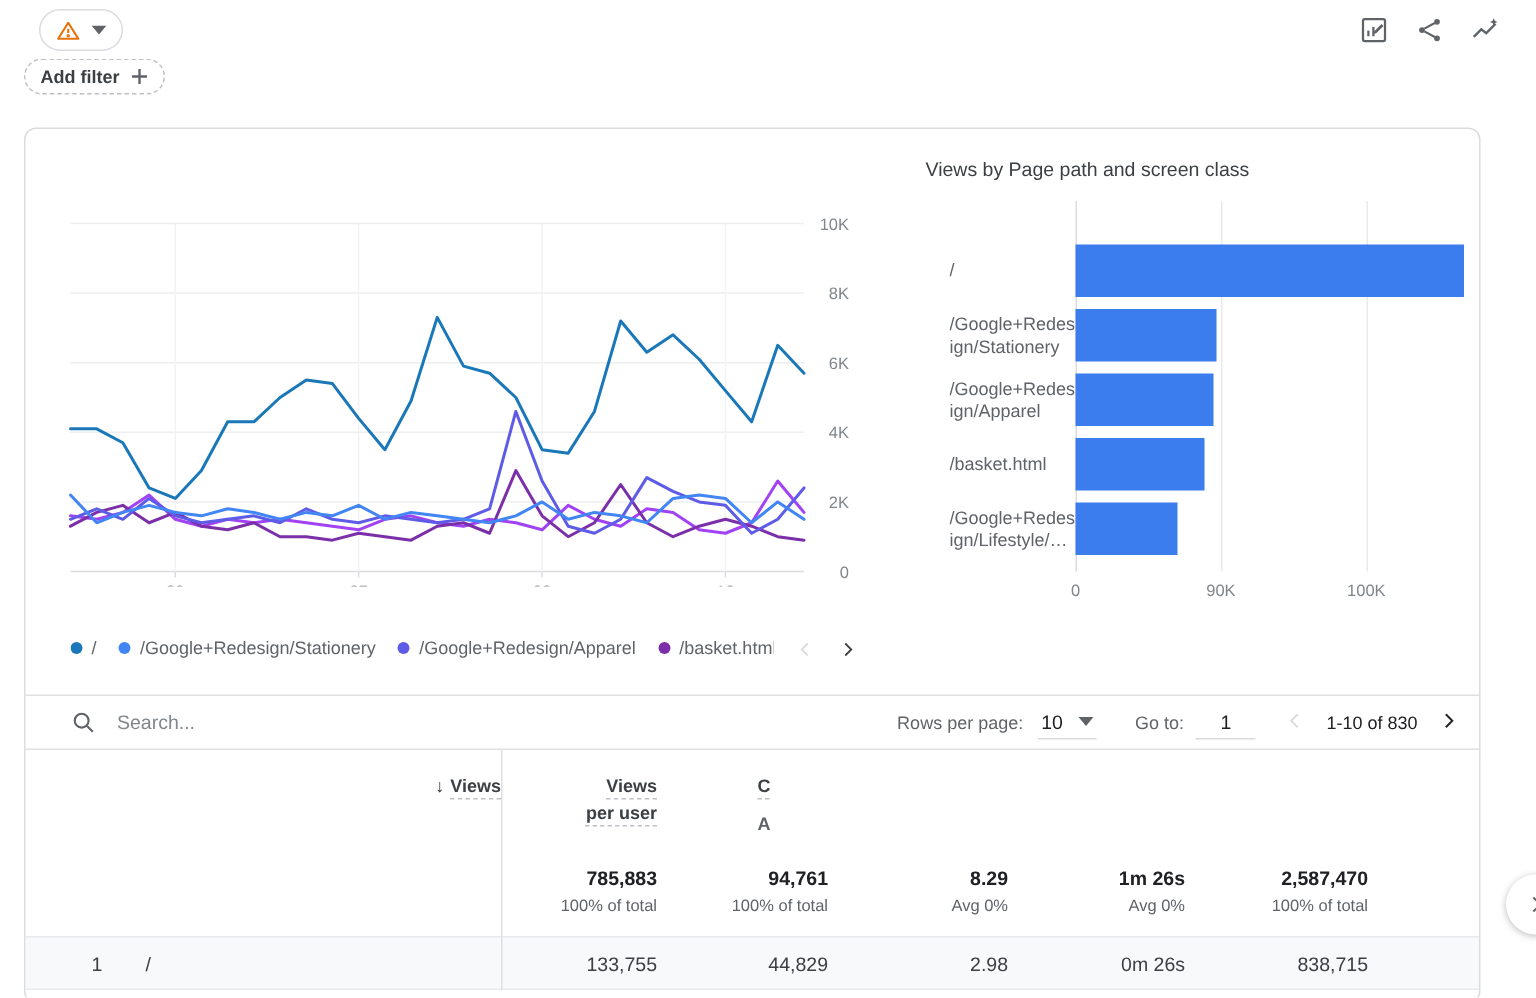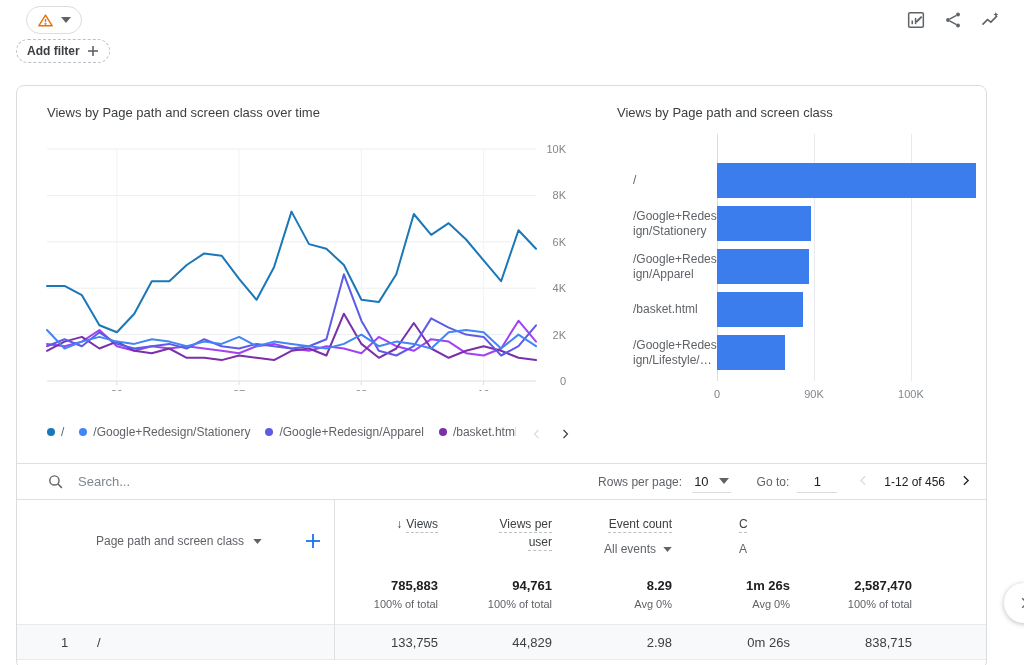--- a/index.html
+++ b/index.html
@@ -58,21 +58,21 @@
     border-bottom:1px solid #dadce0;font-size:13px;color:#202124;cursor:pointer;}
   .goto-lbl{margin-left:26px;}
   .goto-input{width:40px;margin-left:8px;border:none;border-bottom:1px solid #dadce0;outline:none;
     text-align:center;font-size:13px;color:#202124;font-family:inherit;padding:3px 0;}
   .pg-chev{margin-left:20px;cursor:pointer;}
   .range-lbl{margin:0 14px;color:#202124;font-size:12px;}
   
   .grid{display:grid;grid-template-columns:317px 104px 114px 120px 118px 122px 220px;}
   .v-div{position:absolute;left:317px;top:36px;bottom:0;width:1px;background:#e0e0e0;}
   .t-head{min-height:69px;}
-  .th{text-align:right;padding-top:15px;font-size:12px;color:#3c4043;line-height:18px;cursor:pointer;}
+  .th{text-align:right;padding-top:15px;font-size:12px;color:#3c4043;line-height:18px;cursor:pointer;font-weight:bold;}
   .dashed{text-decoration:underline;text-decoration-style:dashed;text-decoration-color:#bdc1c6;
     text-decoration-thickness:1px;text-underline-offset:4px;}
   .sort-arrow{margin-right:4px;color:#3c4043;}
   .th-sub{margin-top:7px;color:#5f6368;display:flex;justify-content:flex-end;align-items:center;gap:7px;font-size:12px;}
   .th-dim{display:flex;align-items:center;padding-top:13px;padding-left:79px;font-size:12px;color:#5f6368;cursor:pointer;}
   .th-dim .cap{margin-left:9px;}
   .plus-btn{margin-left:auto;margin-right:12px;color:#1a73e8;cursor:pointer;width:18px;height:18px;}
   .t-totals{height:55px;}
   .tot{text-align:right;padding-top:9px;}
   .tot-val{font-size:13px;font-weight:bold;color:#202124;}
@@ -137,21 +137,20 @@
     <svg width="12" height="12" viewBox="0 0 12 12" stroke="#5f6368" stroke-width="1.6">
         <line x1="6" y1="1" x2="6" y2="11"></line>
         <line x1="1" y1="6" x2="11" y2="6"></line>
       </svg>
   </span>
 </div>
 
 <div class="card">
 
   <div class="charts">
-    <div class="panel-title line-title">Views by Page path and screen class over time</div>
     <svg class="line-chart-svg" width="584" height="265">
         <line x1="30" x2="519" y1="255" y2="255" stroke="#dadce0" stroke-width="1"></line>
         <text x="549" y="259" text-anchor="end" fill="#80868b" font-size="11">0</text>
         <line x1="30" x2="519" y1="208.6" y2="208.6" stroke="#eceef0" stroke-width="1"></line>
         <text x="549" y="212.6" text-anchor="end" fill="#80868b" font-size="11">2K</text>
         <line x1="30" x2="519" y1="162.2" y2="162.2" stroke="#eceef0" stroke-width="1"></line>
         <text x="549" y="166.2" text-anchor="end" fill="#80868b" font-size="11">4K</text>
         <line x1="30" x2="519" y1="115.80000000000001" y2="115.80000000000001" stroke="#eceef0" stroke-width="1"></line>
         <text x="549" y="119.80000000000001" text-anchor="end" fill="#80868b" font-size="11">6K</text>
         <line x1="30" x2="519" y1="69.39999999999998" y2="69.39999999999998" stroke="#eceef0" stroke-width="1"></line>
@@ -278,53 +277,33 @@
               <path d="M0 0 H10 L5 6 Z" fill="#5f6368"></path>
             </svg>
         </span>
         <span class="lbl goto-lbl">Go to:</span>
         <input class="goto-input" type="text" value="1" style="">
         <span class="pg-chev">
           <svg width="13" height="13" viewBox="0 0 24 24" fill="none" stroke="#dadce0" stroke-width="2.4">
               <polyline points="15,4 7,12 15,20"></polyline>
             </svg>
         </span>
-        <span class="range-lbl">1-12 of 456</span>
+        <span class="range-lbl">1-10 of 830</span>
         <span class="pg-chev" style="margin-left:0;">
           <svg width="13" height="13" viewBox="0 0 24 24" fill="none" stroke="#202124" stroke-width="2.4">
               <polyline points="9,4 17,12 9,20"></polyline>
             </svg>
         </span>
       </div>
     </div>
 
     <div style="position:relative;">
       <div class="grid t-head">
-        <div class="th-dim">
-          <span>Page path and screen class</span>
-          <span class="cap" style="display:flex;">
-            <svg width="9" height="5" viewBox="0 0 10 6">
-                <path d="M0 0 H10 L5 6 Z" fill="#5f6368"></path>
-              </svg>
-          </span>
-          <span class="plus-btn">
-            <svg width="18" height="18" viewBox="0 0 18 18" stroke="#1a73e8" stroke-width="1.8">
-                <line x1="9" y1="2" x2="9" y2="16"></line>
-                <line x1="2" y1="9" x2="16" y2="9"></line>
-              </svg>
-          </span>
-        </div>
       <div class="th"><span class="sort-arrow">↓</span><span class="dashed">Views</span></div>
           <div class="th" style="padding-left: 52px;"><span class="dashed">Views per user</span></div>
-          <div class="th"><span class="dashed">Event count</span><div class="th-sub">
-              <span>All events</span>
-              <svg width="9" height="5" viewBox="0 0 10 6">
-                <path d="M0 0 H10 L5 6 Z" fill="#5f6368"></path>
-              </svg>
-            </div></div>
           <div class="th" style="text-align: left; padding-left: 67px;"><span class="dashed">C</span><div class="th-sub" style="justify-content: flex-start;">
               <span>A</span>
             </div></div>
         </div>
       <div class="grid t-totals">
         <div></div>
       <div class="tot">
             <div class="tot-val">785,883</div>
             <div class="tot-sub">100% of total</div>
           </div>

